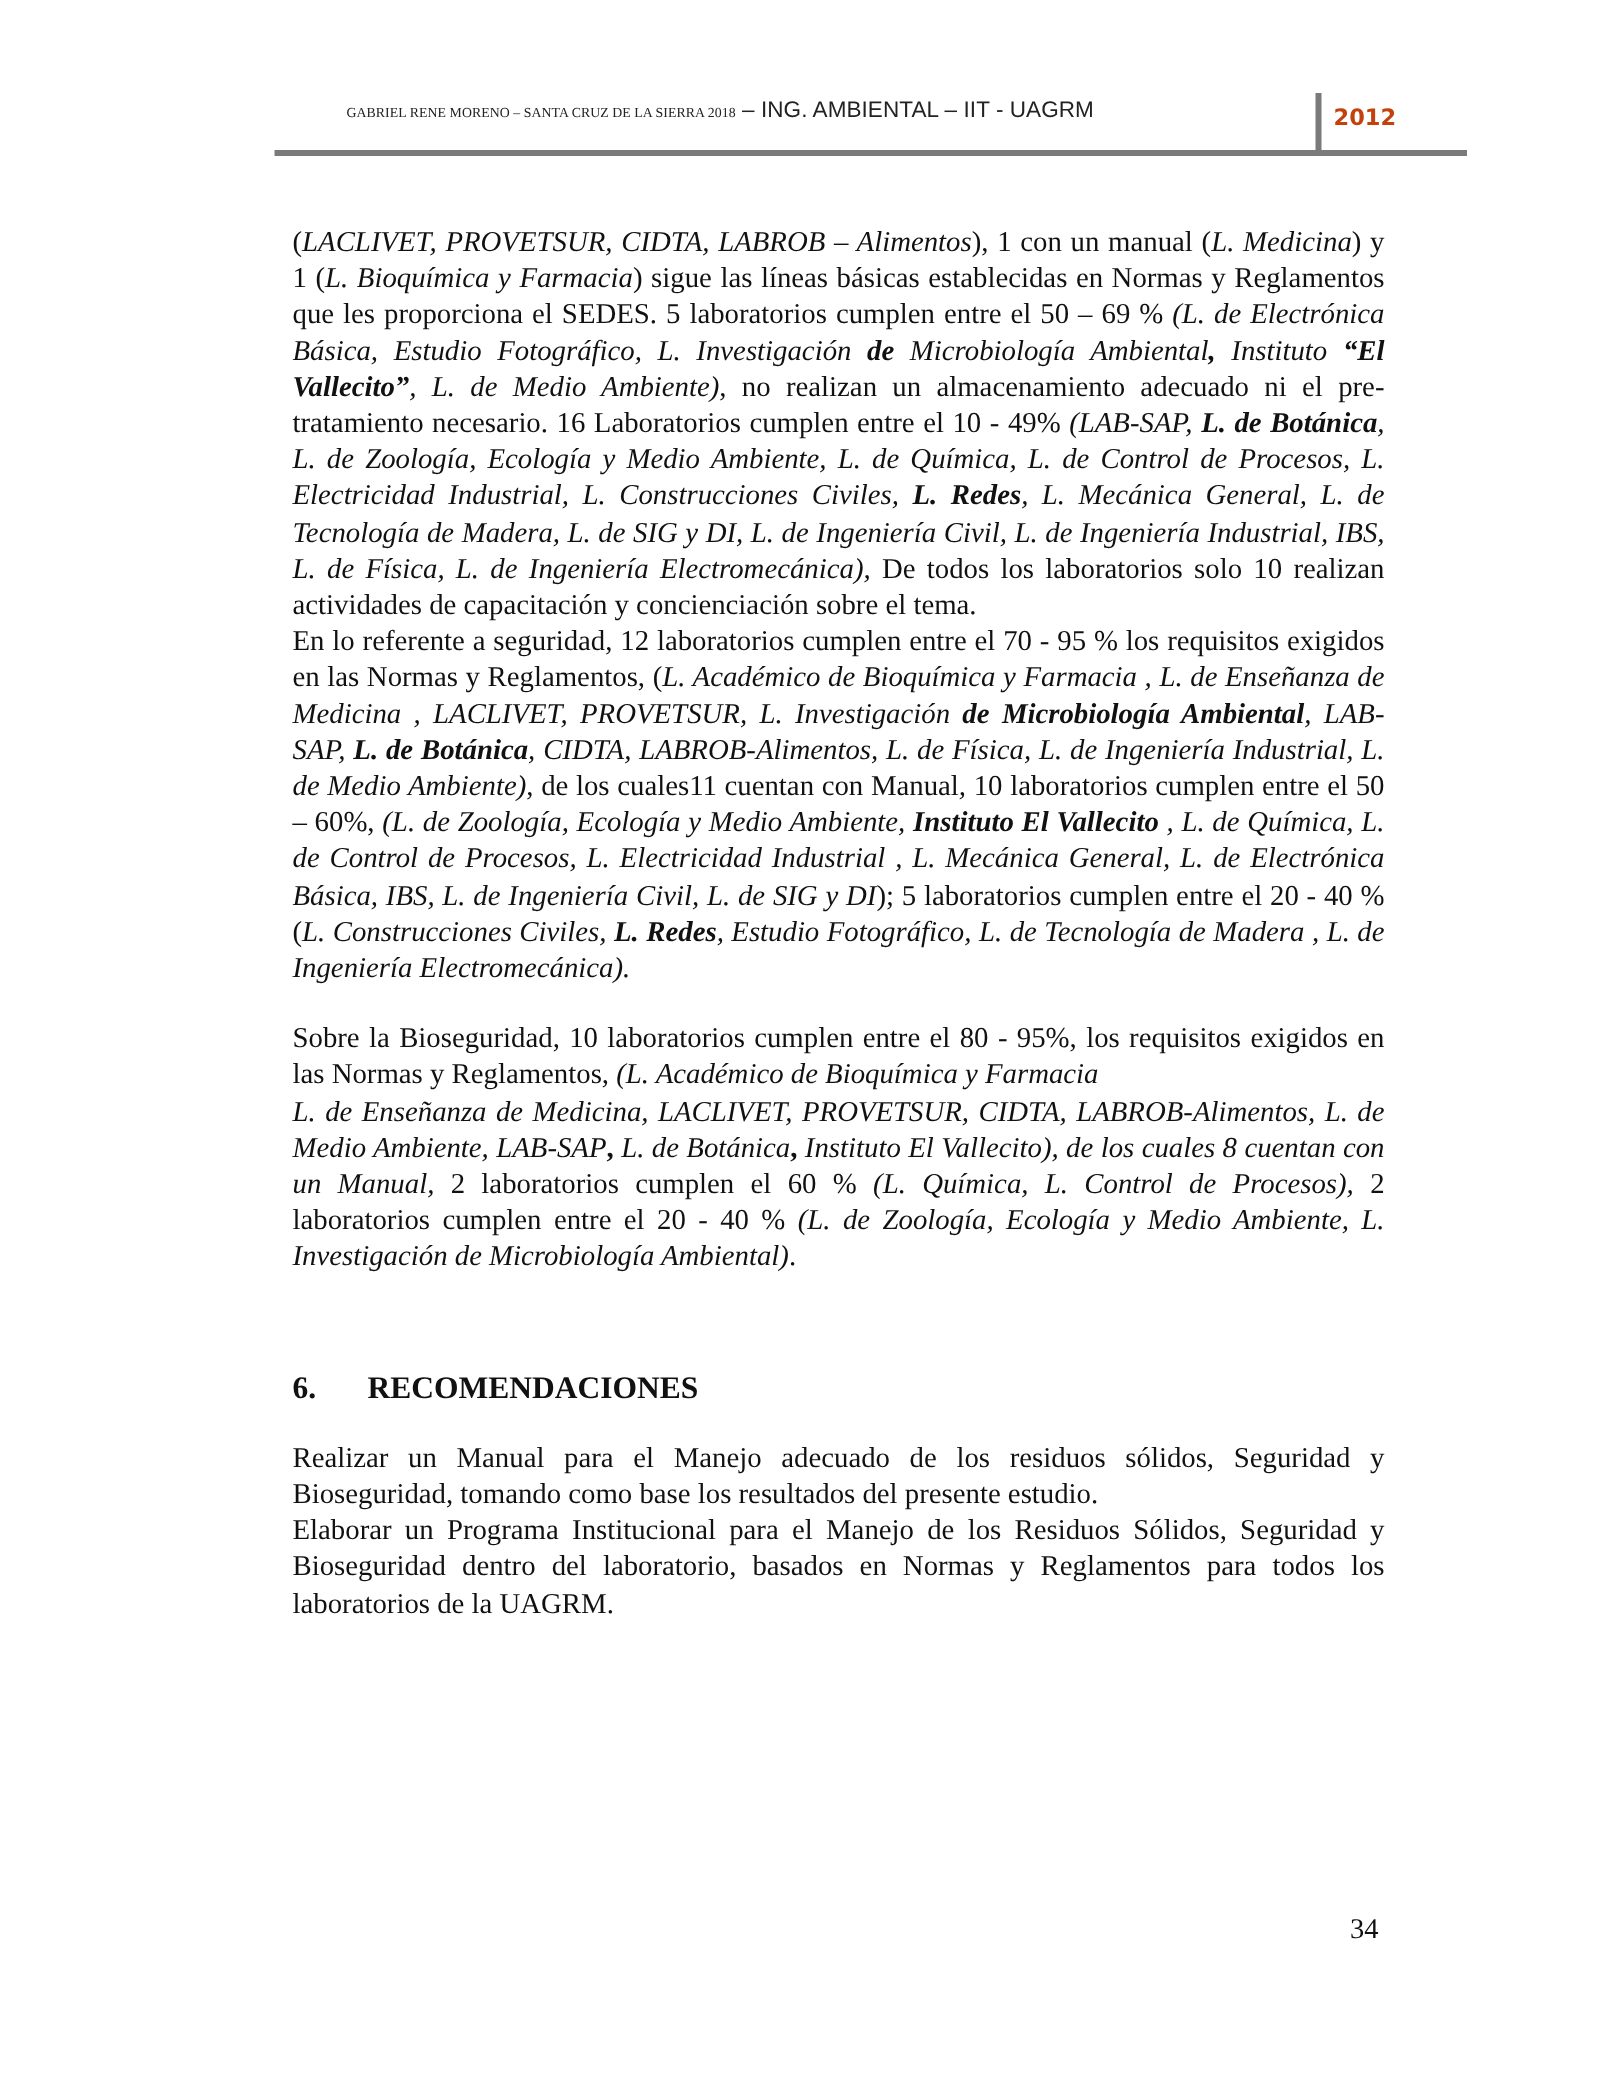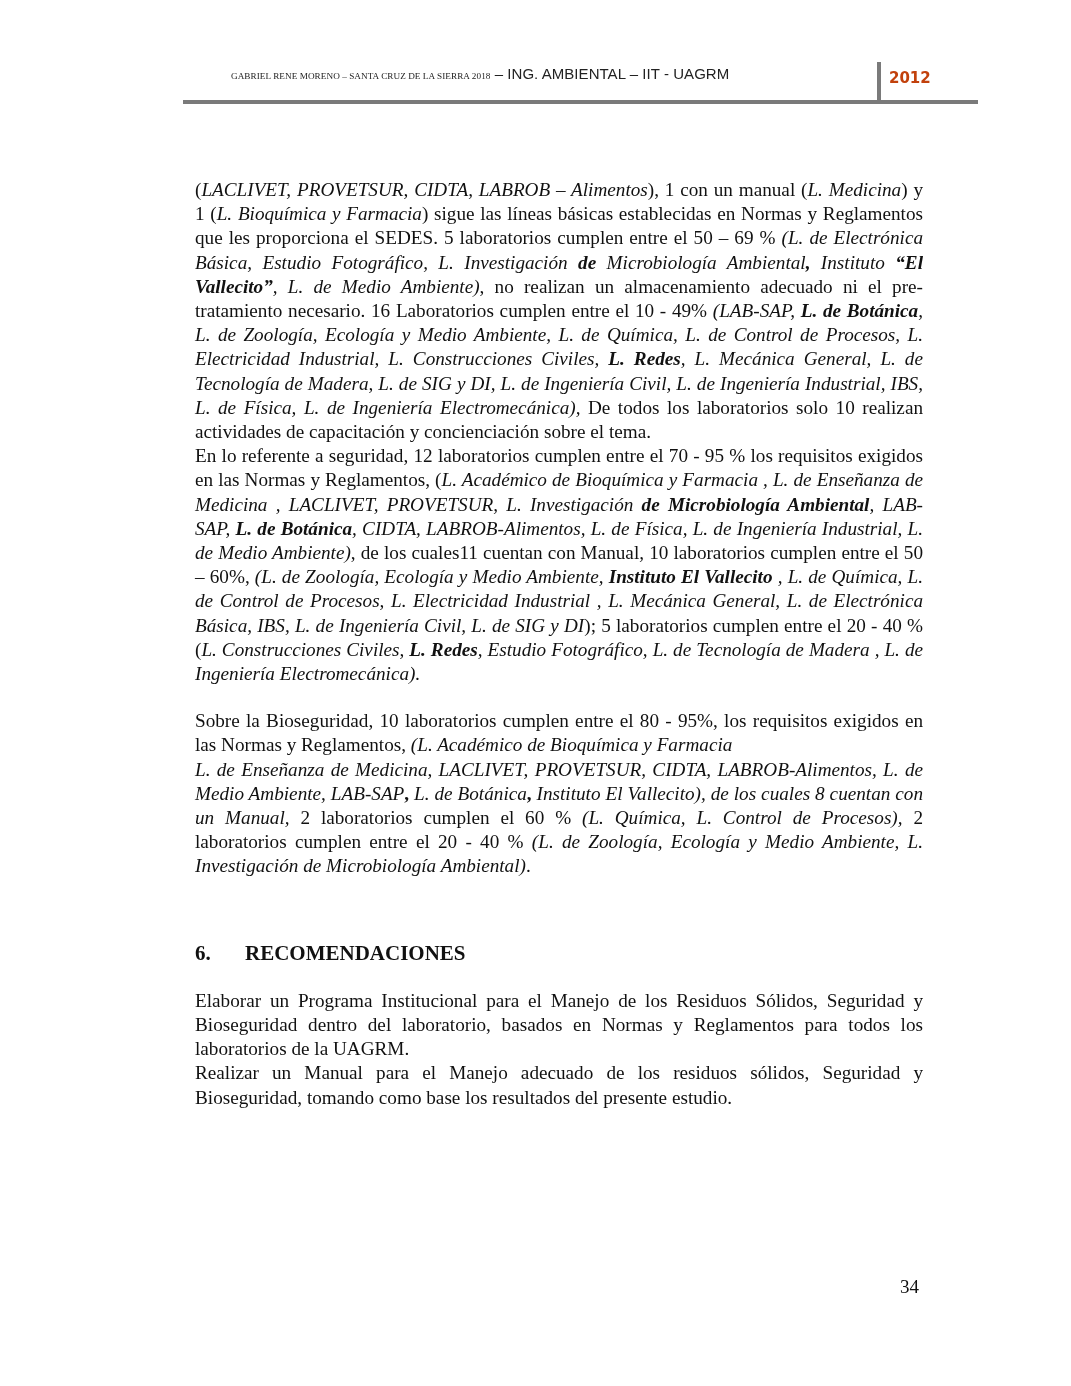--- a/index.html
+++ b/index.html
@@ -7,21 +7,21 @@
          font-family: "Liberation Serif", "DejaVu Serif", serif; color: #111; }
   .header { position: absolute; left: 183px; top: 62px; width: 795px; height: 42px; }
   .header-text { position: absolute; left: 48px; top: 6px; width: 640px;
                  font-size: 9.2px; line-height: 12.5px; letter-spacing: 0.05px; color: #222; white-space: nowrap; }
   .header-text .sans { font-family: "Liberation Sans", "DejaVu Sans", sans-serif; font-size: 15px; }
   .header-divider { position: absolute; left: 694px; top: 0; width: 4px; height: 42px; background: #7a7a7a; }
   .header-year { position: absolute; left: 706px; top: 7px; font-family: "DejaVu Sans", sans-serif;
                  font-weight: bold; font-size: 15px; color: #c2410c; }
   .header-rule { position: absolute; left: 0; top: 38px; width: 795px; height: 4px; background: #7a7a7a; }
 
-  .body { position: absolute; left: 195px; top: 150px; width: 728px; font-size: 19.2px; line-height: 24.2px; margin-top: 28px; }
+  .body { position: absolute; left: 195px; top: 150px; width: 728px; font-size: 19.2px; line-height: 24.2px; }
   .body p { margin: 0; text-align: justify; }
   .gap1 { height: 23px; }
   .gap2 { height: 62px; }
   .gap3 { height: 24px; }
   .heading { font-weight: bold; font-size: 21px; line-height: 24px; margin: 0; }
   .heading .num { display: inline-block; width: 50px; }
   i { font-style: italic; }
   b { font-weight: bold; }
   .page-number { position: absolute; left: 900px; top: 1276px; font-size: 19px; text-align: center; }
 </style>
@@ -40,17 +40,17 @@
 <div class="body">
   <p><span>(</span><i>LACLIVET, PROVETSUR, CIDTA, LABROB – Alimentos</i><span>), 1 con un manual (</span><i>L. Medicina</i><span>) y 1 (</span><i>L. Bioquímica y Farmacia</i><span>) sigue las líneas básicas establecidas en Normas y Reglamentos que les proporciona el SEDES. 5 laboratorios cumplen entre el 50 – 69 % </span><i>(L. de Electrónica Básica, Estudio Fotográfico, L. Investigación </i><b style="font-style: italic;">de</b><i> Microbiología Ambiental</i><b style="font-style: italic;">,</b><i> Instituto </i><b style="font-style: italic;">“El Vallecito”</b><i>, L. de Medio Ambiente)</i><span>, no realizan un almacenamiento adecuado ni el pre-tratamiento necesario. 16 Laboratorios cumplen entre el 10 - 49% </span><i>(LAB-SAP, </i><b style="font-style: italic;">L. de Botánica</b><i>, L. de Zoología, Ecología y Medio Ambiente, L. de Química, L. de Control de Procesos, L. Electricidad Industrial, L. Construcciones Civiles, </i><b style="font-style: italic;">L. Redes</b><i>, L. Mecánica General, L. de Tecnología de Madera, L. de SIG y DI, L. de Ingeniería Civil, L. de Ingeniería Industrial, IBS, L. de Física, L. de Ingeniería Electromecánica),</i><span> De todos los laboratorios solo 10 realizan actividades de capacitación y concienciación sobre el tema.</span></p>
   <p><span>En lo referente a seguridad, 12 laboratorios cumplen  entre el 70 - 95 % los requisitos exigidos en las Normas y Reglamentos, (</span><i>L. Académico de Bioquímica y Farmacia , L. de Enseñanza de Medicina , LACLIVET, PROVETSUR, L. Investigación </i><b style="font-style: italic;">de Microbiología Ambiental</b><i>, LAB-SAP, </i><b style="font-style: italic;">L. de Botánica</b><i>, CIDTA, LABROB-Alimentos, L. de Física, L. de Ingeniería Industrial, L. de Medio Ambiente)</i><span>, de los cuales11 cuentan con Manual</span><i>,</i><span> 10 laboratorios cumplen entre el 50 – 60%, </span><i>(L. de Zoología, Ecología y Medio Ambiente, </i><b style="font-style: italic;">Instituto El Vallecito</b><i> , L. de Química, L. de Control de Procesos, L. Electricidad Industrial , L. Mecánica General, L. de Electrónica Básica, IBS, L. de Ingeniería Civil, L. de SIG y DI</i><span>); 5 laboratorios cumplen entre el 20 - 40 % (</span><i>L. Construcciones Civiles, </i><b style="font-style: italic;">L. Redes</b><i>, Estudio Fotográfico, L. de Tecnología de Madera , L. de Ingeniería Electromecánica).</i></p>
   <div class="gap1"></div>
   <p><span>Sobre la Bioseguridad, 10 laboratorios cumplen entre el 80 - 95%, los requisitos exigidos en las Normas y Reglamentos, </span><i>(L. Académico de Bioquímica y Farmacia</i><br><i>L. de Enseñanza de Medicina, LACLIVET, PROVETSUR, CIDTA, LABROB-Alimentos, L. de Medio Ambiente, LAB-SAP</i><b>,</b><i> L. de Botánica</i><b>,</b><i> Instituto El Vallecito), de los cuales 8 cuentan con un Manual,</i><span> 2  laboratorios cumplen el 60 %   </span><i>(L. Química, L. Control de Procesos),</i><span> 2 laboratorios cumplen entre el 20 - 40 % </span><i>(L. de Zoología, Ecología y Medio Ambiente, L. Investigación de Microbiología Ambiental)</i><span>.</span></p>
   <div class="gap2"></div>
   <h2 class="heading">
     <span class="num">6.</span><span>RECOMENDACIONES</span>
   </h2>
   <div class="gap3"></div>
+  <p>Realizar un Manual para el Manejo adecuado de los residuos sólidos, Seguridad y Bioseguridad, tomando como base los resultados del presente estudio.</p>
   <p>Elaborar un Programa Institucional para el Manejo de los Residuos Sólidos, Seguridad y Bioseguridad dentro del laboratorio, basados en Normas y Reglamentos para todos los laboratorios de la UAGRM.</p>
-  <p>Realizar un Manual para el Manejo adecuado de los residuos sólidos, Seguridad y Bioseguridad, tomando como base los resultados del presente estudio.</p>
 </div>
 
 <div class="page-number">34</div>
 
 </body></html>

